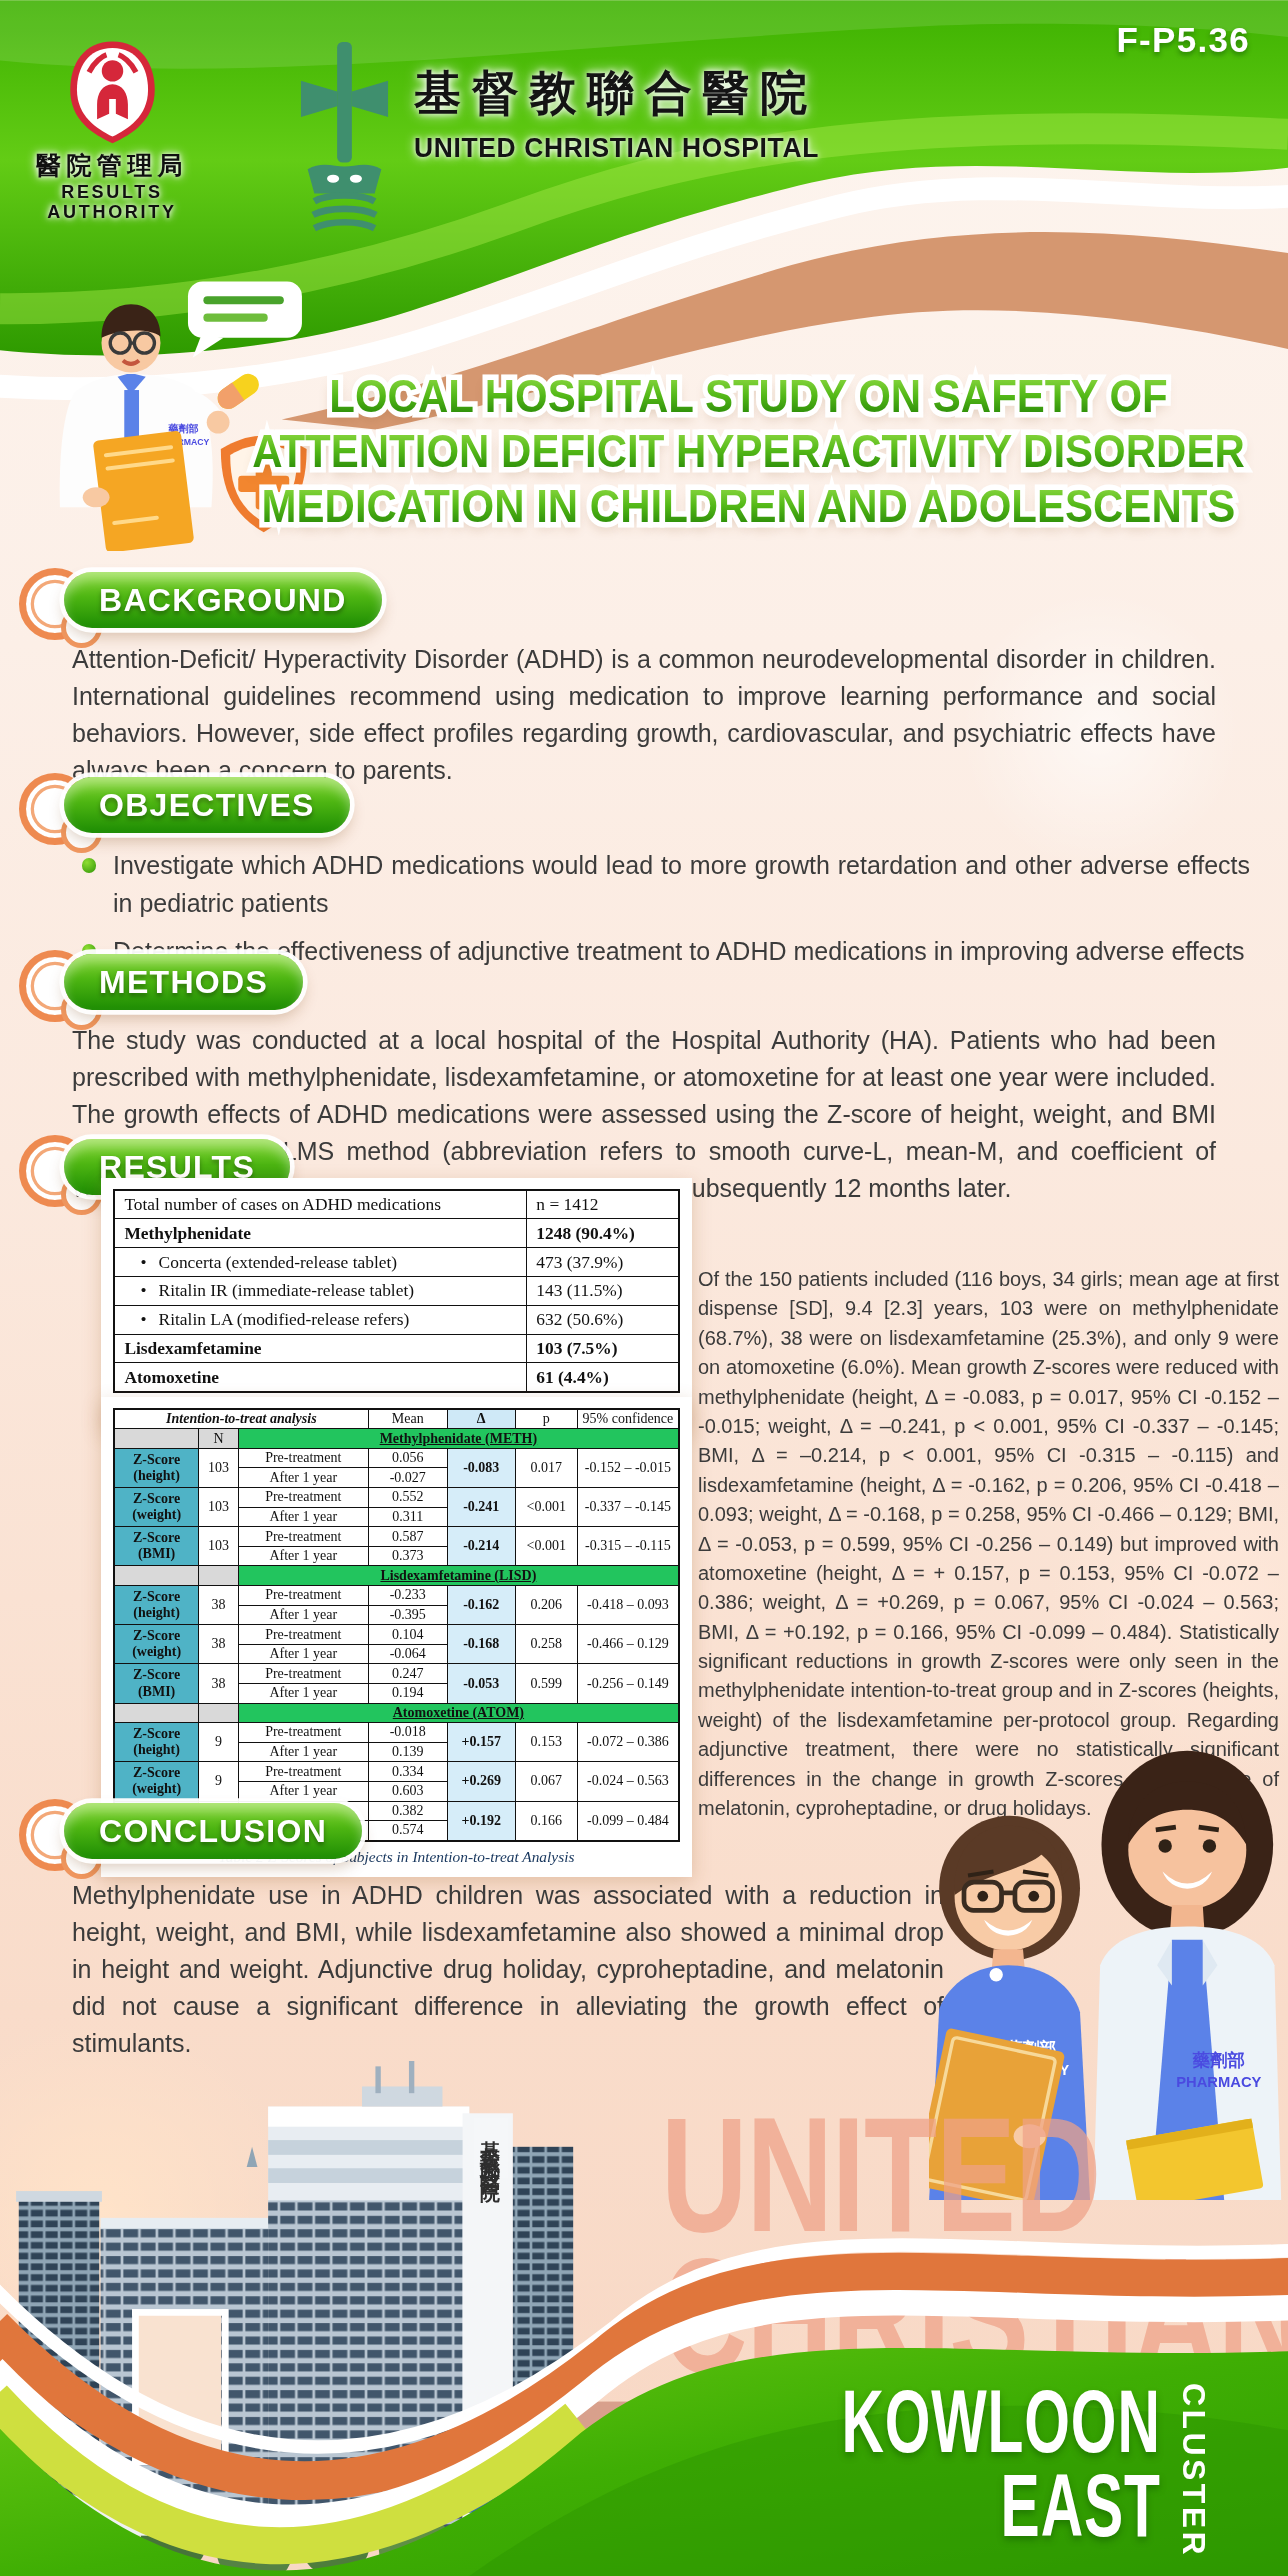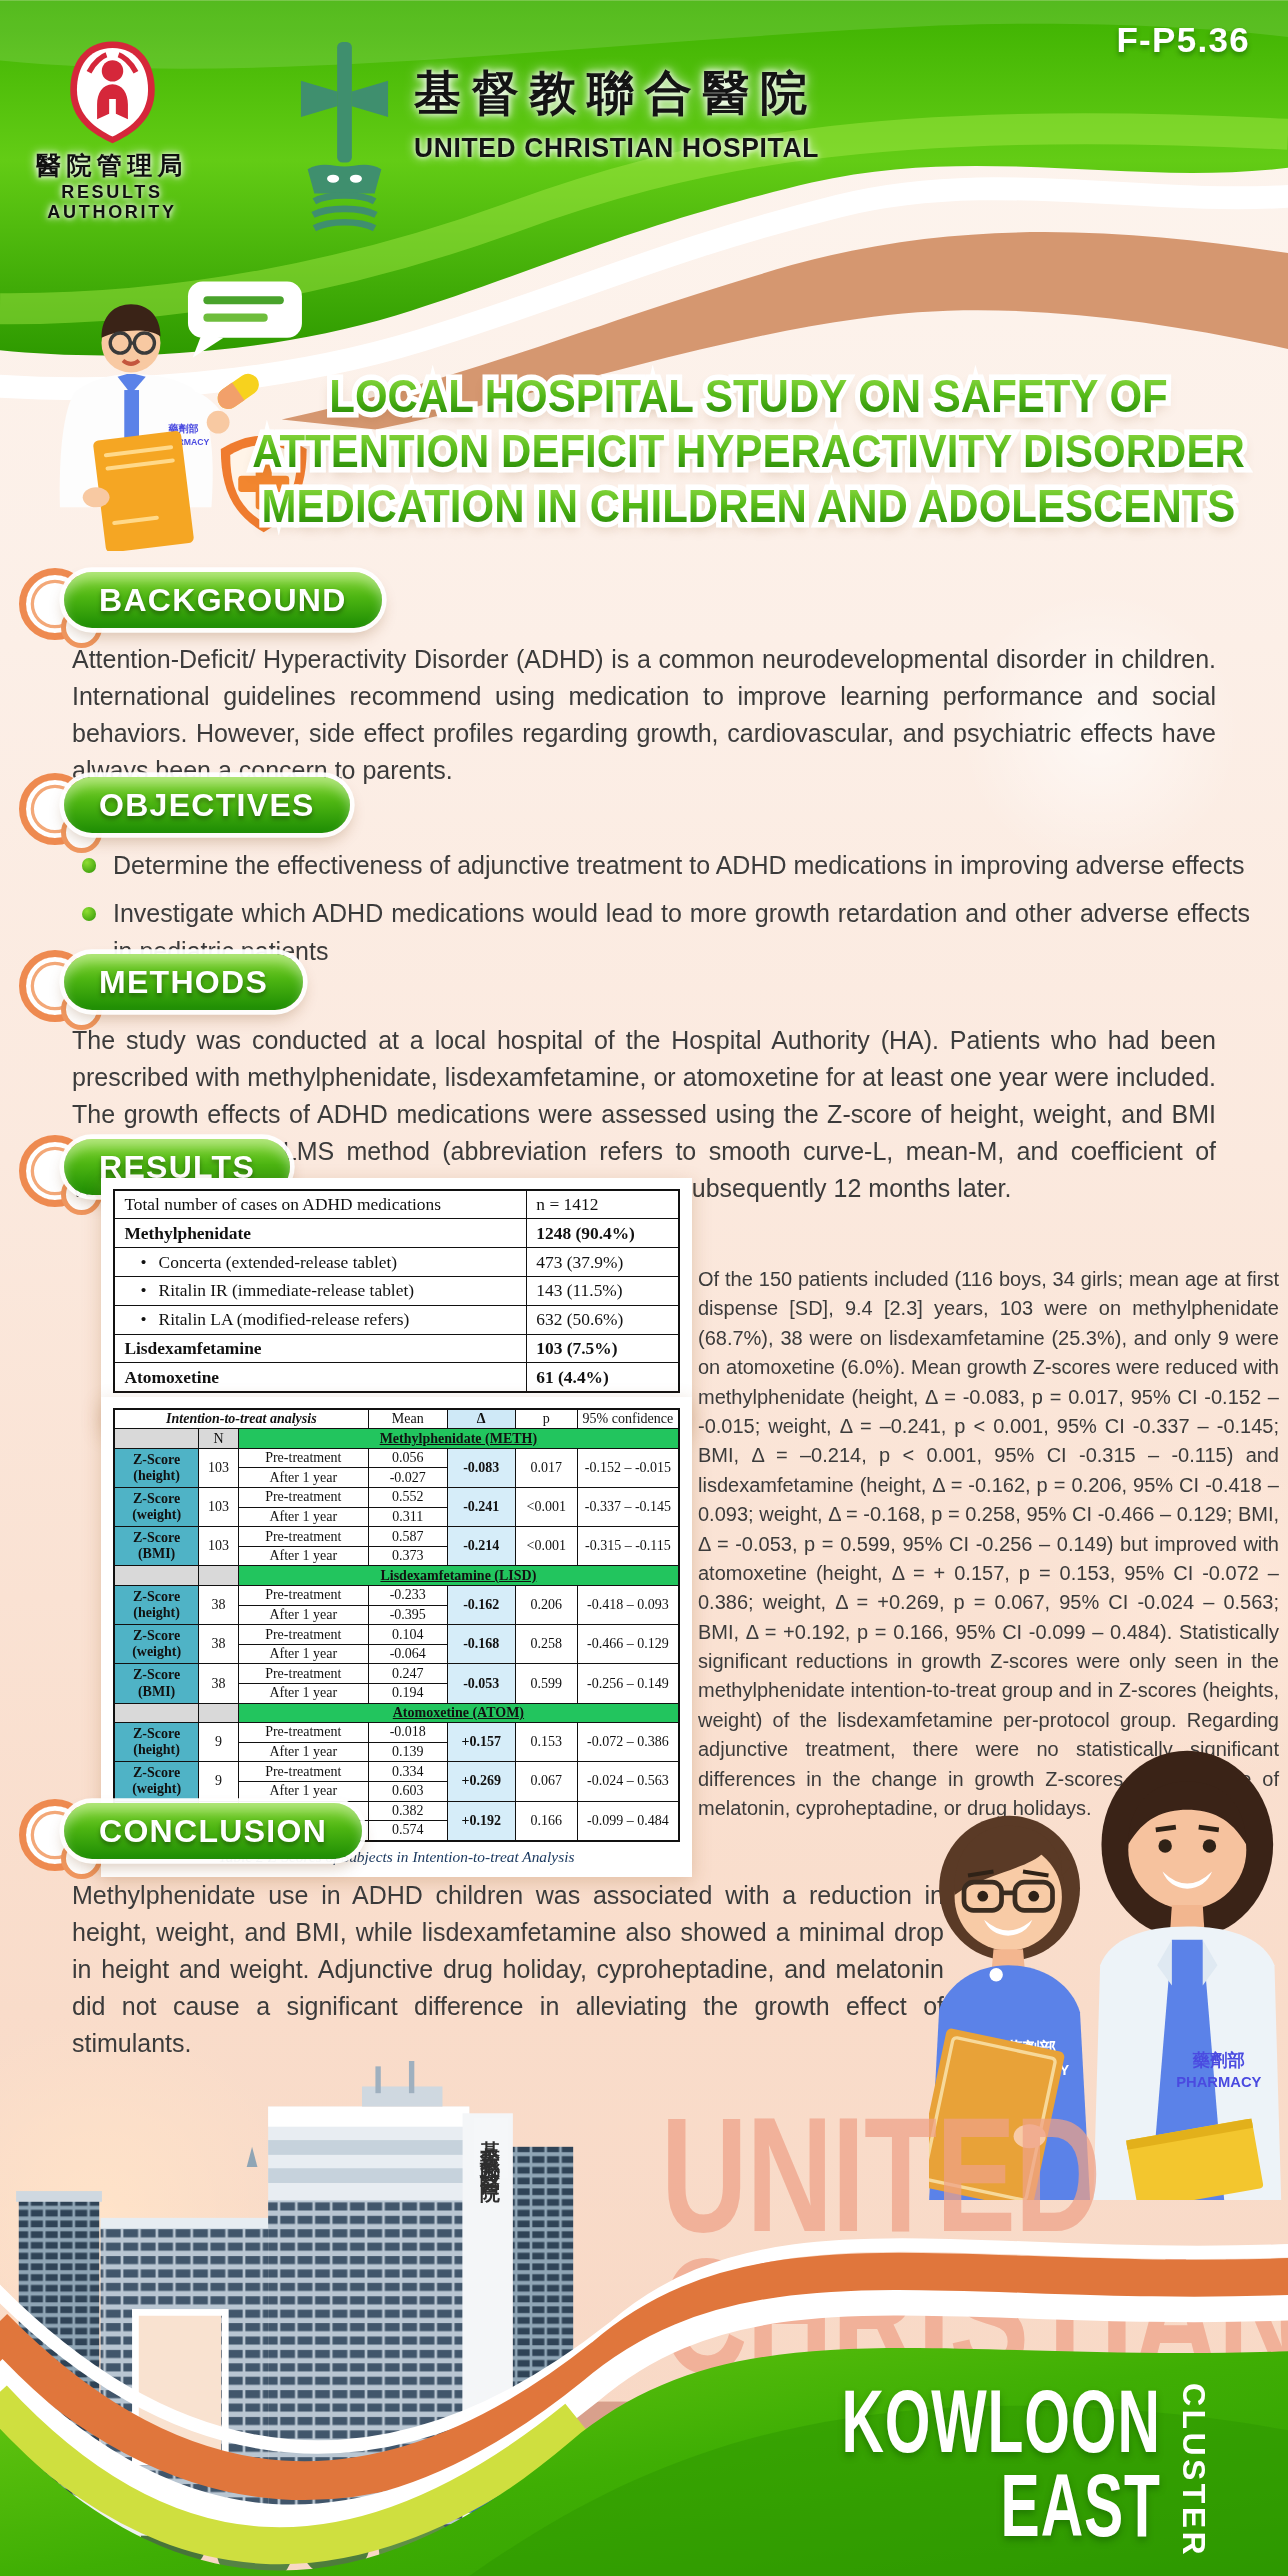--- a/index.html
+++ b/index.html
@@ -211,22 +211,22 @@
   <div class="body-text" style="left:72px;top:641px;width:1144px;">Attention-Deficit/ Hyperactivity Disorder (ADHD) is a common neurodevelopmental disorder in children. International guidelines recommend using medication to improve learning performance and social behaviors. However, side effect profiles regarding growth, cardiovascular, and psychiatric effects have always been a concern to parents.</div>
 
   <div class="rings" style="left:19px;top:773px;">
       <div class="ring-b"></div>
       <div class="ring-s"></div>
     </div>
   <div class="pill" style="left:64px;top:777px;">
     <span>OBJECTIVES</span>
   </div>
   <div class="obj-list" style="left:79px;top:847px;width:1171px;">
+    <div class="obj-item">Investigate which ADHD medications would lead to more growth retardation and other adverse effects in pediatric patients</div>
     <div class="obj-item">Determine the effectiveness of adjunctive treatment to ADHD medications in improving adverse effects</div>
-    <div class="obj-item">Investigate which ADHD medications would lead to more growth retardation and other adverse effects in pediatric patients</div>
   </div>
 
   <div class="rings" style="left:19px;top:950px;">
       <div class="ring-b"></div>
       <div class="ring-s"></div>
     </div>
   <div class="pill" style="left:64px;top:954px;">
     <span>METHODS</span>
   </div>
   <div class="body-text" style="left:72px;top:1022px;width:1144px;">The study was conducted at a local hospital of the Hospital Authority (HA). Patients who had been prescribed with methylphenidate, lisdexamfetamine, or atomoxetine for at least one year were included. The growth effects of ADHD medications were assessed using the Z-score of height, weight, and BMI calculated by the LMS method (abbreviation refers to smooth curve-L, mean-M, and coefficient of variation-S; Cole, 1990) before treatment initiation and subsequently 12 months later.</div>

